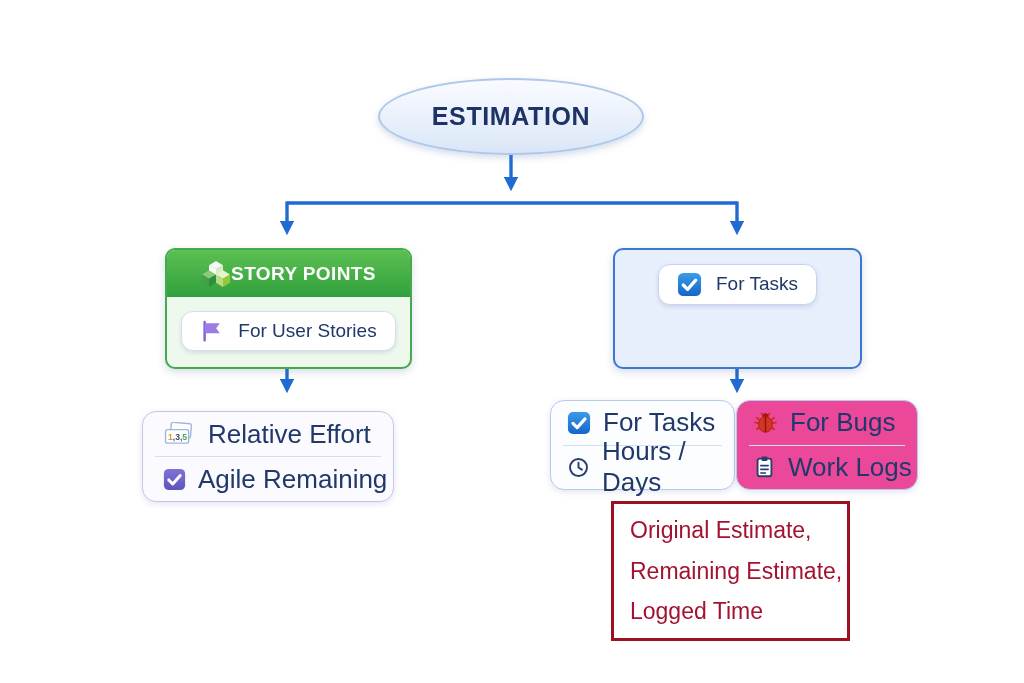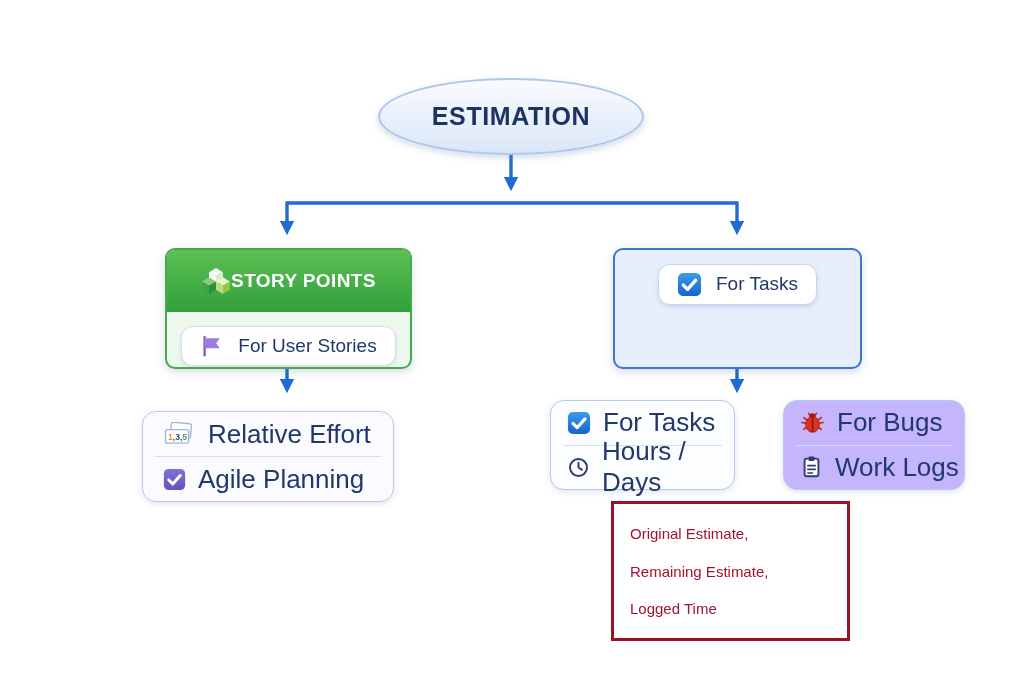--- a/index.html
+++ b/index.html
@@ -15,48 +15,48 @@
     position:absolute;left:378px;top:78px;width:262px;height:73px;
     border:2px solid #aec7ea;border-radius:50%;
     background:linear-gradient(180deg,#f9fbff 0%,#e9f0fb 55%,#d9e6f7 100%);
     display:flex;align-items:center;justify-content:center;
     box-shadow:0 3px 7px rgba(100,130,180,0.28);z-index:1;
   }
   .root-label{font-size:25px;font-weight:bold;color:#1d3366;letter-spacing:0.6px;}
   
   .branch-card{position:absolute;width:243px;height:117px;border-radius:10px;overflow:hidden;z-index:1;
     box-shadow:0 3px 8px rgba(70,90,140,0.22);}
-  .branch-card .hdr{height:62px;display:flex;align-items:center;justify-content:center;
+  .branch-card .hdr{height:47px;display:flex;align-items:center;justify-content:center;
     color:#ffffff;font-size:19px;font-weight:bold;letter-spacing:0.4px;}
   .branch-card .bdy{height:68px;display:flex;align-items:center;justify-content:center;}
   .story-card{left:165px;top:248px;border:2px solid #46a94b;background:#eef9ee;}
   .story-card .hdr{background:linear-gradient(180deg,#5cc053 0%,#31a03b 100%);}
   .time-card{left:613px;top:248px;width:245px;border:2px solid #3c77d4;background:#e7effc;}
   .time-card .hdr{background:linear-gradient(180deg,#3a7fe2 0%,#1b57c0 100%);}
   .pill{background:#ffffff;border:1.5px solid #d7deea;border-radius:12px;
     padding:7px 18px;display:flex;align-items:center;gap:14px;
     box-shadow:0 2px 4px rgba(80,100,150,0.18);}
   .time-card .pill{border-color:#c6d5ef;}
   .pill-label{font-size:19px;color:#21386b;}
   
   .detail-card{position:absolute;border-radius:14px;z-index:1;display:flex;flex-direction:column;
     justify-content:space-evenly;box-shadow:0 2px 6px rgba(90,110,160,0.18);}
   .effort-card{left:142px;top:399px;width:250px;height:89px;background:#fbfaff;border:1.5px solid #c9c3e9;margin-top:12px;}
   .tasks-card{left:550px;top:400px;width:183px;height:88px;background:#fcfdff;border:1.5px solid #b5cbee;}
-  .bugs-card{left:783px;top:400px;width:180px;height:88px;background:#c4b5fd;border:1.5px solid #b5cbee;text-align:right;}
+  .bugs-card{left:736px;top:400px;width:180px;height:88px;background:#ec4899;border:1.5px solid #b5cbee;text-align:right;}
   .d-row{display:flex;align-items:center;gap:12px;padding-left:20px;height:38px;}
   .tasks-card .d-row,.bugs-card .d-row{padding-left:16px;}
   .d-label{font-size:26px;color:#21386b;}
   .d-div{height:1px;margin:0 12px;background:#ddd9ee;}
   .tasks-card .d-div,.bugs-card .d-div{background:#d3e0f2;}
   
   .note-box{position:absolute;left:611px;top:501px;width:239px;height:140px;
     border:3.5px solid #9c1022;background:#ffffff;z-index:1;box-sizing:border-box;
     display:flex;flex-direction:column;justify-content:space-evenly;padding-left:16px;}
-  .note-line{font-size:15px;color:#a31230;}
+  .note-line{font-size:23px;color:#a31230;}
   .icon{flex:0 0 auto;display:block;}
 </style>
 </head>
 <body>
 
 <div class="canvas">
 
   <svg class="connectors" width="1024" height="683" viewBox="0 0 1024 683">
     <defs>
       <marker id="ah" viewBox="0 0 10 10" refX="3.5" refY="5" markerWidth="4.2" markerHeight="4.2" orient="auto">
@@ -137,21 +137,21 @@
       <svg class="icon" width="23" height="23" viewBox="0 0 26 26">
         <defs>
             <linearGradient id="cbP" x1="0" y1="0" x2="0" y2="1">
           <stop offset="0" stop-color="#7e74d6"></stop>
               <stop offset="1" stop-color="#5e54bd"></stop>
         </linearGradient>
           </defs>
         <rect x="1" y="1" width="24" height="24" rx="5.5" fill="url(#cbP)"></rect>
         <path d="M6.5,13.5 L11,18 L19.5,8.5" stroke="#ffffff" stroke-width="3.4" stroke-linecap="round" stroke-linejoin="round" fill="none"></path>
       </svg>
-      <span class="d-label">Agile Planning</span>
+      <span class="d-label">Agile Remaining</span>
     </div>
   </div>
 
   <div class="detail-card tasks-card">
     <div class="d-row">
       <svg class="icon" width="24" height="24" viewBox="0 0 26 26">
         <rect x="1" y="1" width="24" height="24" rx="5.5" fill="url(#cbB)"></rect>
         <path d="M6.5,13.5 L11,18 L19.5,8.5" stroke="#ffffff" stroke-width="3.4" stroke-linecap="round" stroke-linejoin="round" fill="none"></path>
       </svg>
       <span class="d-label">For Tasks</span>

